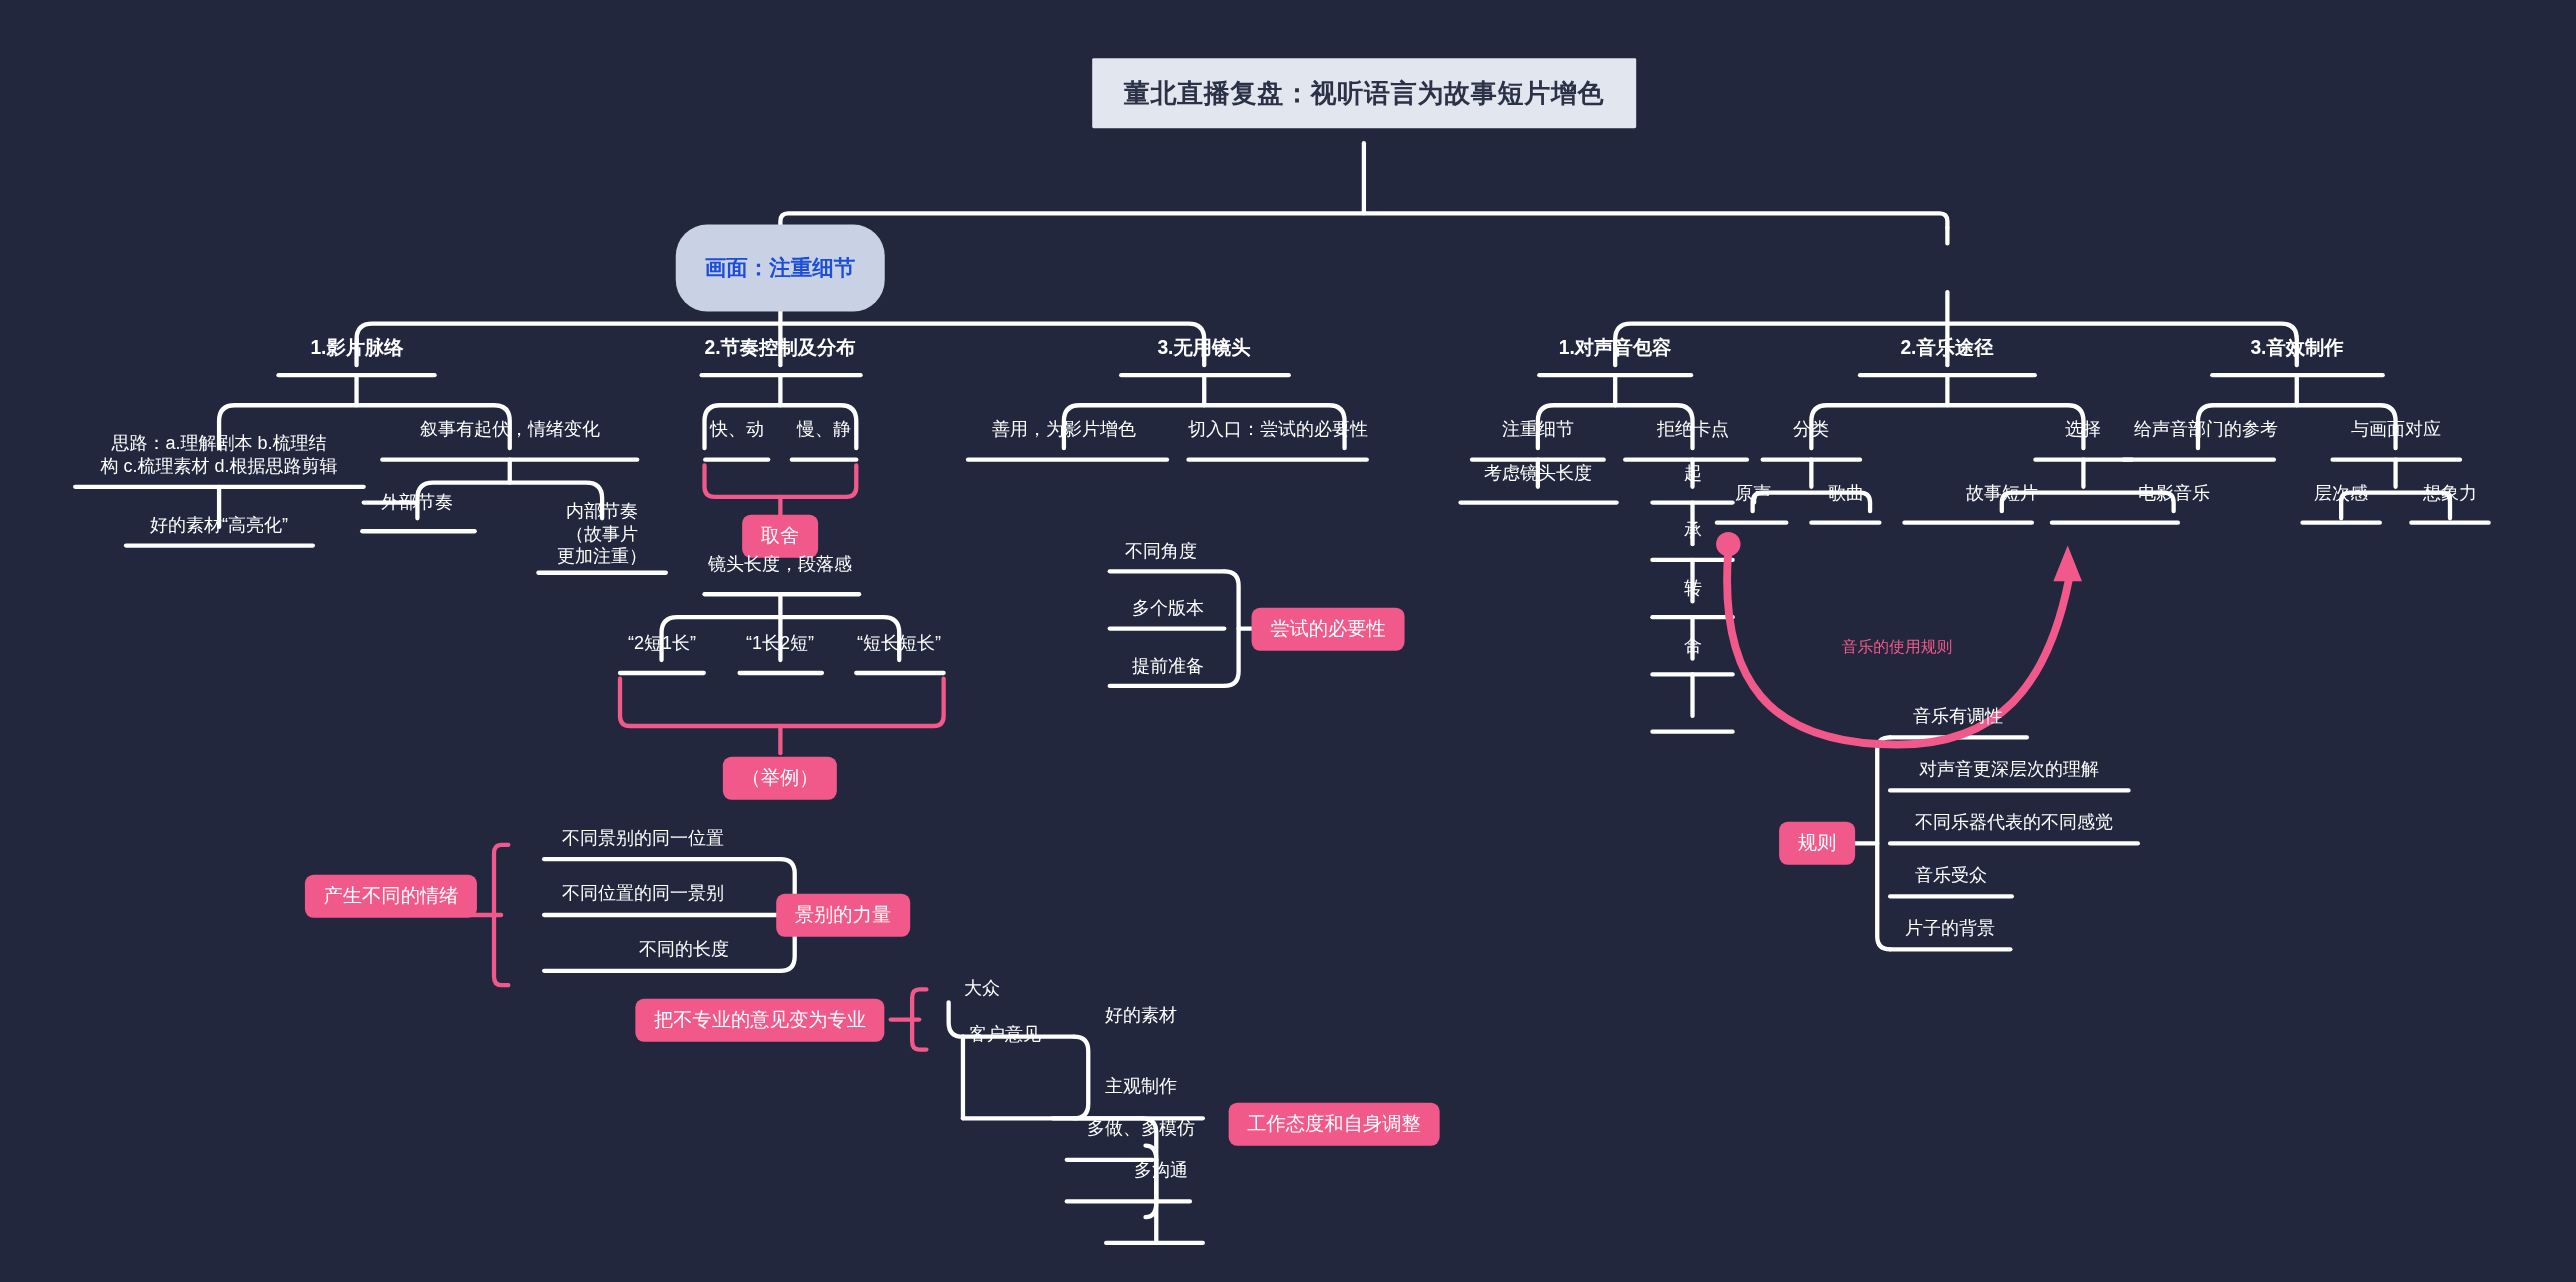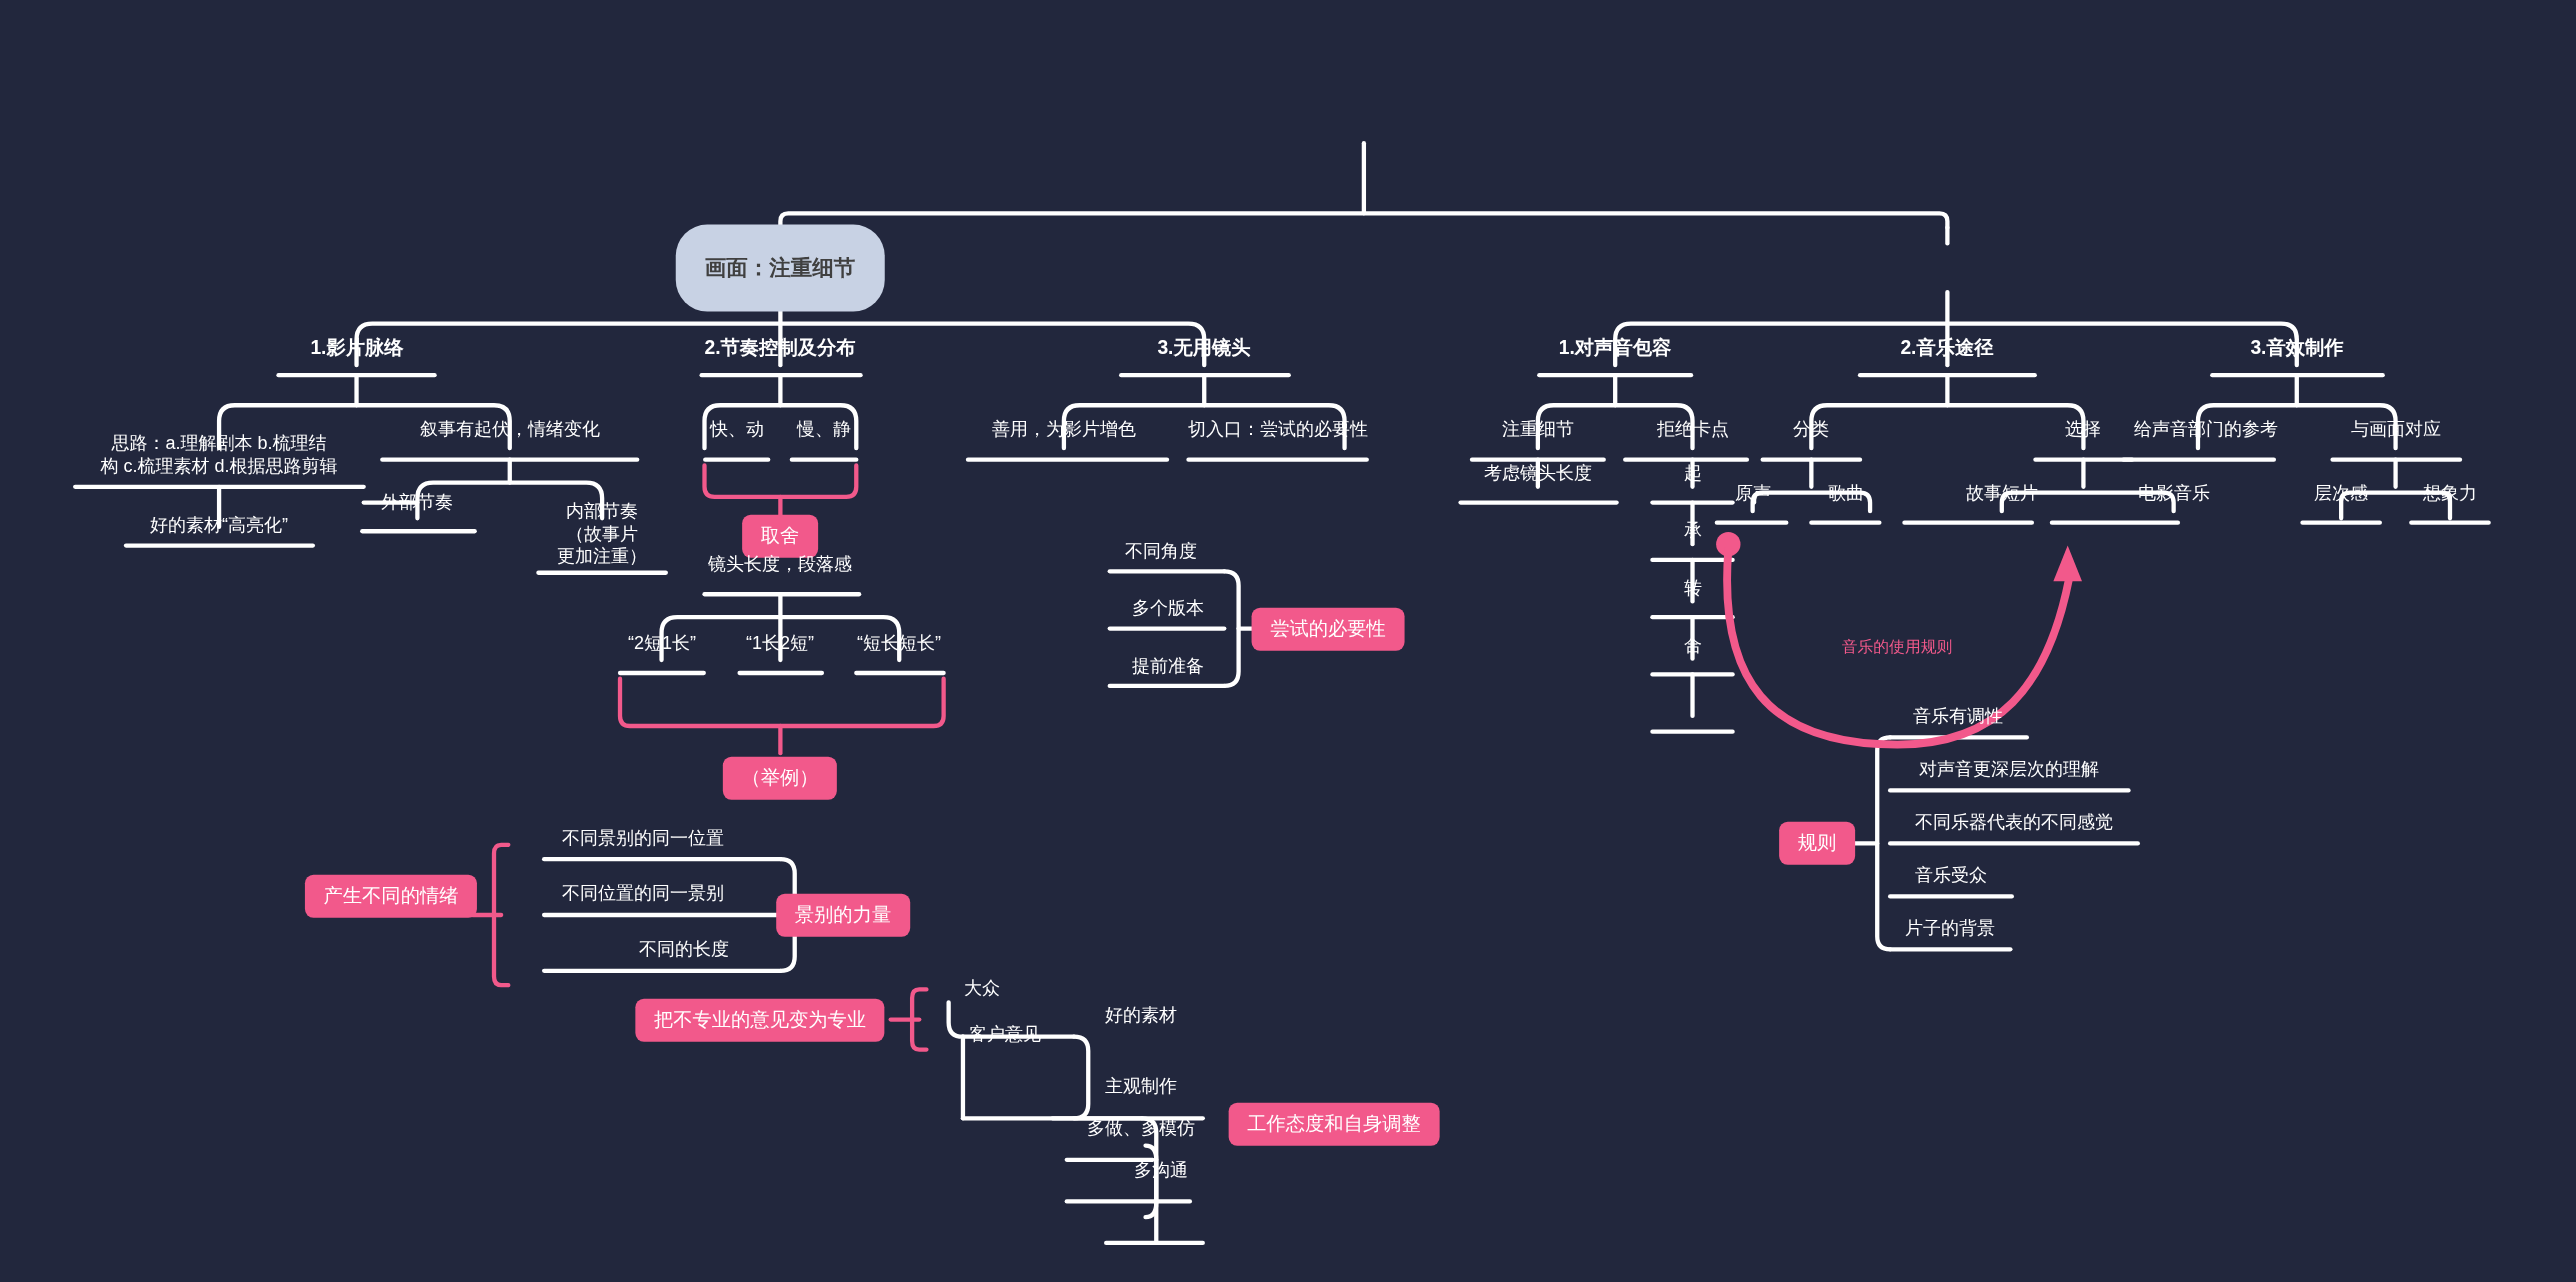--- a/index.html
+++ b/index.html
@@ -12,21 +12,21 @@
   svg#wires{position:absolute;left:0;top:0;width:2576px;height:1283px;pointer-events:none;}
   .node{position:absolute;transform:translate(-50%,-50%);text-align:center;
         white-space:pre-line;line-height:1.25;}
   
   .root{
     background:#e2e6ef;color:#2b3147;font-weight:bold;font-size:26px;
     padding:18.6px 31.5px;border-radius:1.4px;letter-spacing:0.7px;
   }
   
   .pill{
-    background:#c8d2e4;color:#404040;font-weight:bold;font-size:21.5px;
+    background:#c8d2e4;color:#1d4ed8;font-weight:bold;font-size:21.5px;
     padding:30px 29px;border-radius:31.5px;
   }
   
   .txt{font-size:19.3px;color:#ffffff;padding:0 4.3px 5px 4.3px;}
   .txt.bold{font-weight:bold;}
   .txt.small{font-size:18px;}
   
   .tag{
     background:#f2598b;color:#ffffff;font-size:19.3px;font-weight:normal;
     padding:9.3px 18.6px;border-radius:8.6px;white-space:nowrap;
@@ -185,20 +185,21 @@
       <path d="M1294 1382 L1284 1382 Q1274 1382 1274 1394 L1274 1454 Q1274 1466 1284 1466 L1294 1466"></path>
     </g>
 
     <g>
       <circle cx="2414" cy="760" r="17" fill="#f2598b"></circle>
       <path d="M2414 768 C2400 950 2470 1040 2650 1040 C2790 1040 2860 960 2890 808" fill="none" stroke="#f2598b" stroke-width="11" stroke-linecap="round"></path>
       <polygon points="2888,762 2908,812 2868,812" fill="#f2598b"></polygon>
     </g>
   </svg>
 
+  <div class="node root" style="left:1364px;top:93px;">董北直播复盘：视听语言为故事短片增色</div>
 
   <div class="node pill" style="left:780px;top:268px;">画面：注重细节</div>
 
   <div class="node txt bold" style="left:357px;top:351px;">1.影片脉络</div>
   <div class="node txt bold" style="left:780px;top:351px;">2.节奏控制及分布</div>
   <div class="node txt bold" style="left:1204px;top:351px;">3.无用镜头</div>
 
   <div class="node txt small" style="left:219px;top:457px;">思路：a.理解剧本 b.梳理结
 构 c.梳理素材 d.根据思路剪辑</div>
   <div class="node txt small" style="left:219px;top:528px;">好的素材“高亮化”</div>

